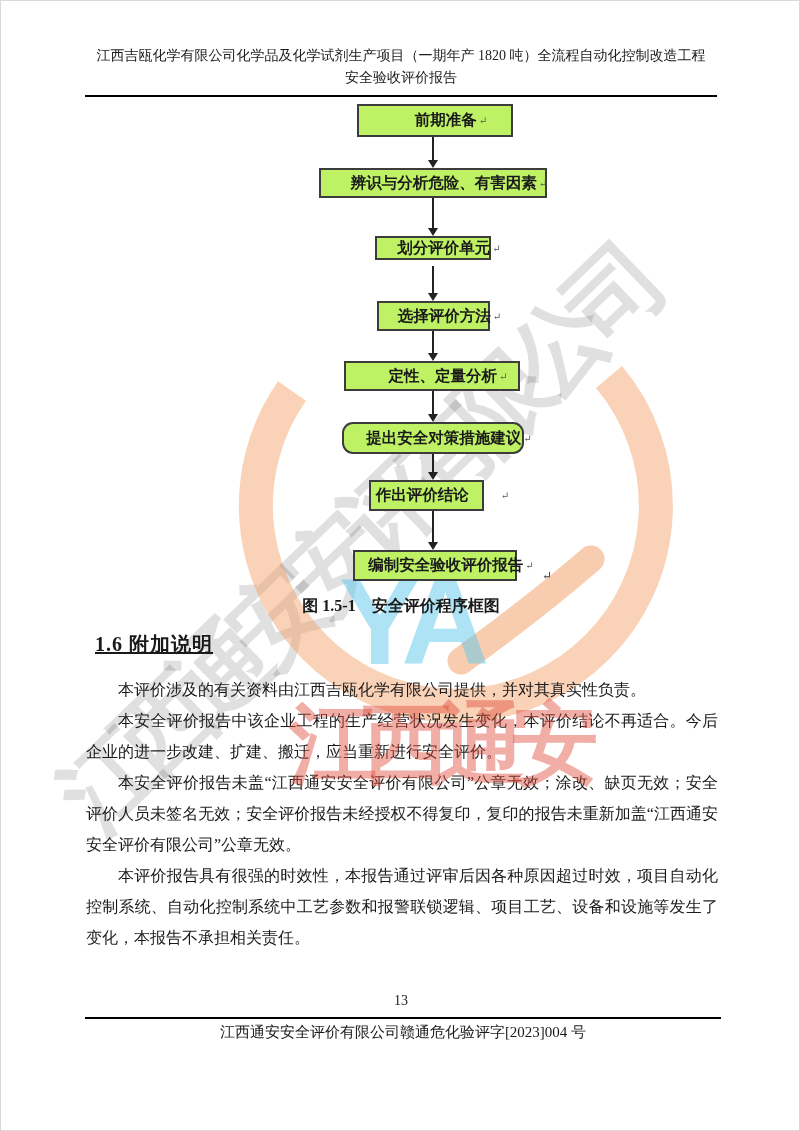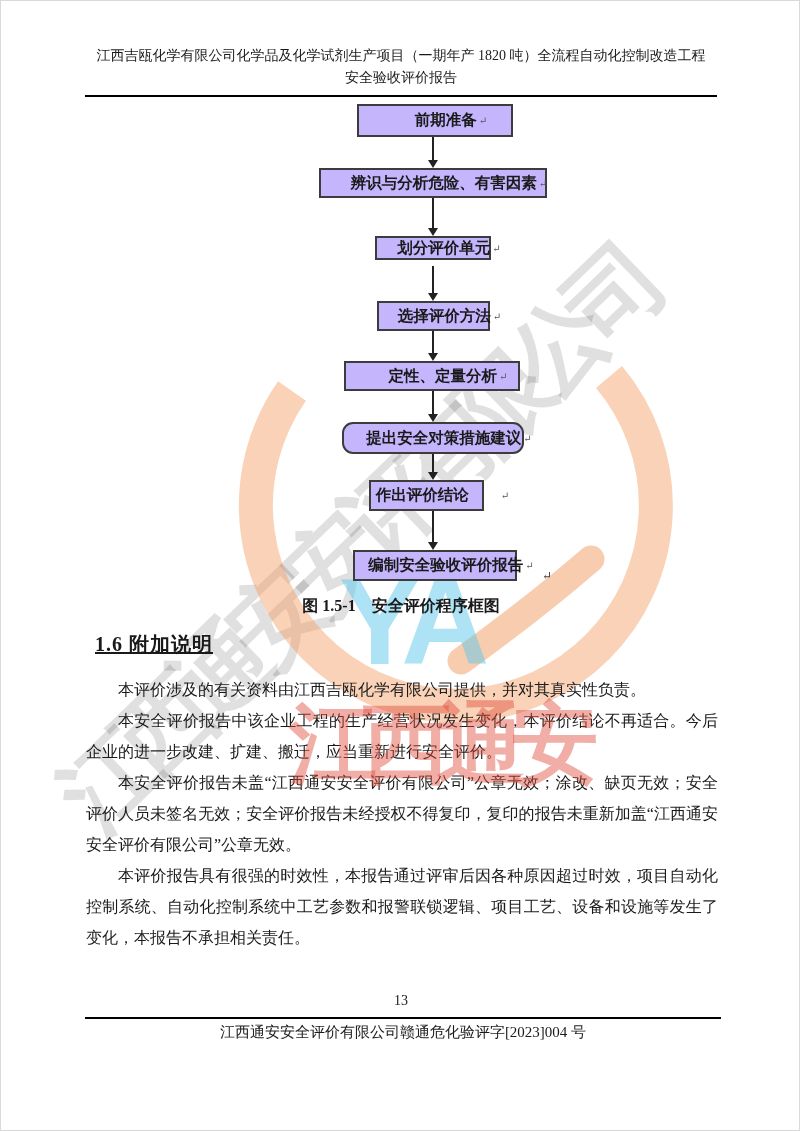--- a/index.html
+++ b/index.html
@@ -33,21 +33,21 @@
     color:rgba(91,200,235,0.50);
   }
   .wm-red {
     position:absolute; left:288px; top:698px; z-index:3;
     font-size:88px; font-weight:bold; letter-spacing:-14px; line-height:1.05;
     color:rgba(225,75,60,0.45); white-space:nowrap;
   }
 
   
   .fbox {
-    position:absolute; z-index:1; background:#c4b5fd;
+    position:absolute; z-index:1; background:#bef264;
     border:2px solid #3c3c3c; box-sizing:border-box;
     display:flex; align-items:center; justify-content:center;
     font-size:15.5px; font-weight:600; white-space:nowrap;padding-left:32px;
   }
   .ret { font-size:10px; font-weight:400; color:#555; margin-left:2px; }
   .arrow { position:absolute; z-index:1; width:10px; }
   .arrow .shaft { position:absolute; left:4px; top:0; width:2px; height:calc(100% - 8px); background:#222; }
   .arrow .head  { position:absolute; left:0; bottom:0; width:0; height:0;
                   border-left:5px solid transparent; border-right:5px solid transparent;
                   border-top:8px solid #222; }

